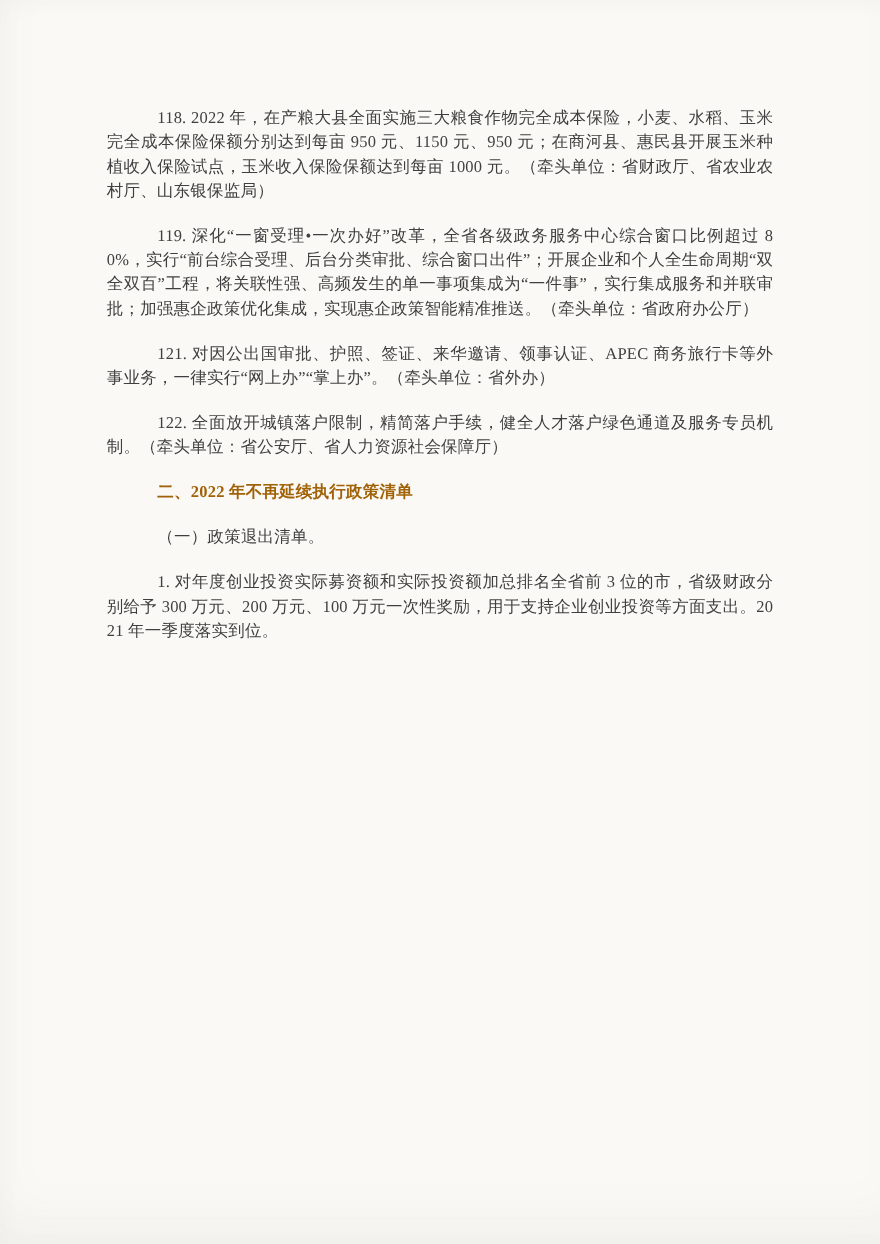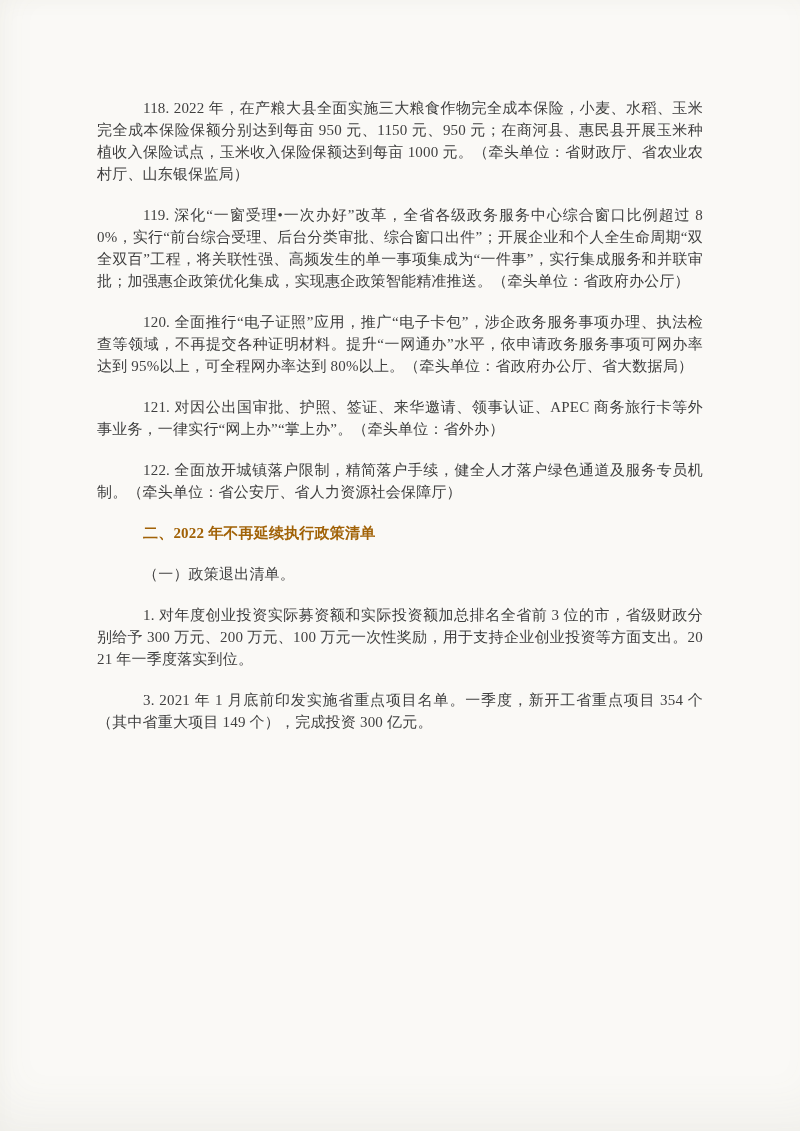--- a/index.html
+++ b/index.html
@@ -45,21 +45,19 @@
     color: #a16207;
   }
 </style>
 </head>
 <body>
 
 <div class="page">
   <div class="content">
     <p class="para">118. 2022 年，在产粮大县全面实施三大粮食作物完全成本保险，小麦、水稻、玉米完全成本保险保额分别达到每亩 950 元、1150 元、950 元；在商河县、惠民县开展玉米种植收入保险试点，玉米收入保险保额达到每亩 1000 元。（牵头单位：省财政厅、省农业农村厅、山东银保监局）</p>
     <p class="para">119. 深化“一窗受理•一次办好”改革，全省各级政务服务中心综合窗口比例超过 80%，实行“前台综合受理、后台分类审批、综合窗口出件”；开展企业和个人全生命周期“双全双百”工程，将关联性强、高频发生的单一事项集成为“一件事”，实行集成服务和并联审批；加强惠企政策优化集成，实现惠企政策智能精准推送。（牵头单位：省政府办公厅）</p>
-    <p class="para">120. 全面推行“电子证照”应用，推广“电子卡包”，涉企政务服务事项办理、执法检查等领域，不再提交各种证明材料。提升“一网通办”水平，依申请政务服务事项可网办率达到 95%以上，可全程网办率达到 80%以上。（牵头单位：省政府办公厅、省大数据局）</p>
     <p class="para">121. 对因公出国审批、护照、签证、来华邀请、领事认证、APEC 商务旅行卡等外事业务，一律实行“网上办”“掌上办”。（牵头单位：省外办）</p>
     <p class="para">122. 全面放开城镇落户限制，精简落户手续，健全人才落户绿色通道及服务专员机制。（牵头单位：省公安厅、省人力资源社会保障厅）</p>
     <p class="para heading">二、2022 年不再延续执行政策清单</p>
     <p class="para">（一）政策退出清单。</p>
     <p class="para">1. 对年度创业投资实际募资额和实际投资额加总排名全省前 3 位的市，省级财政分别给予 300 万元、200 万元、100 万元一次性奖励，用于支持企业创业投资等方面支出。2021 年一季度落实到位。</p>
-    <p class="para">3. 2021 年 1 月底前印发实施省重点项目名单。一季度，新开工省重点项目 354 个（其中省重大项目 149 个），完成投资 300 亿元。</p>
   </div>
 </div>
 
 </body></html>

